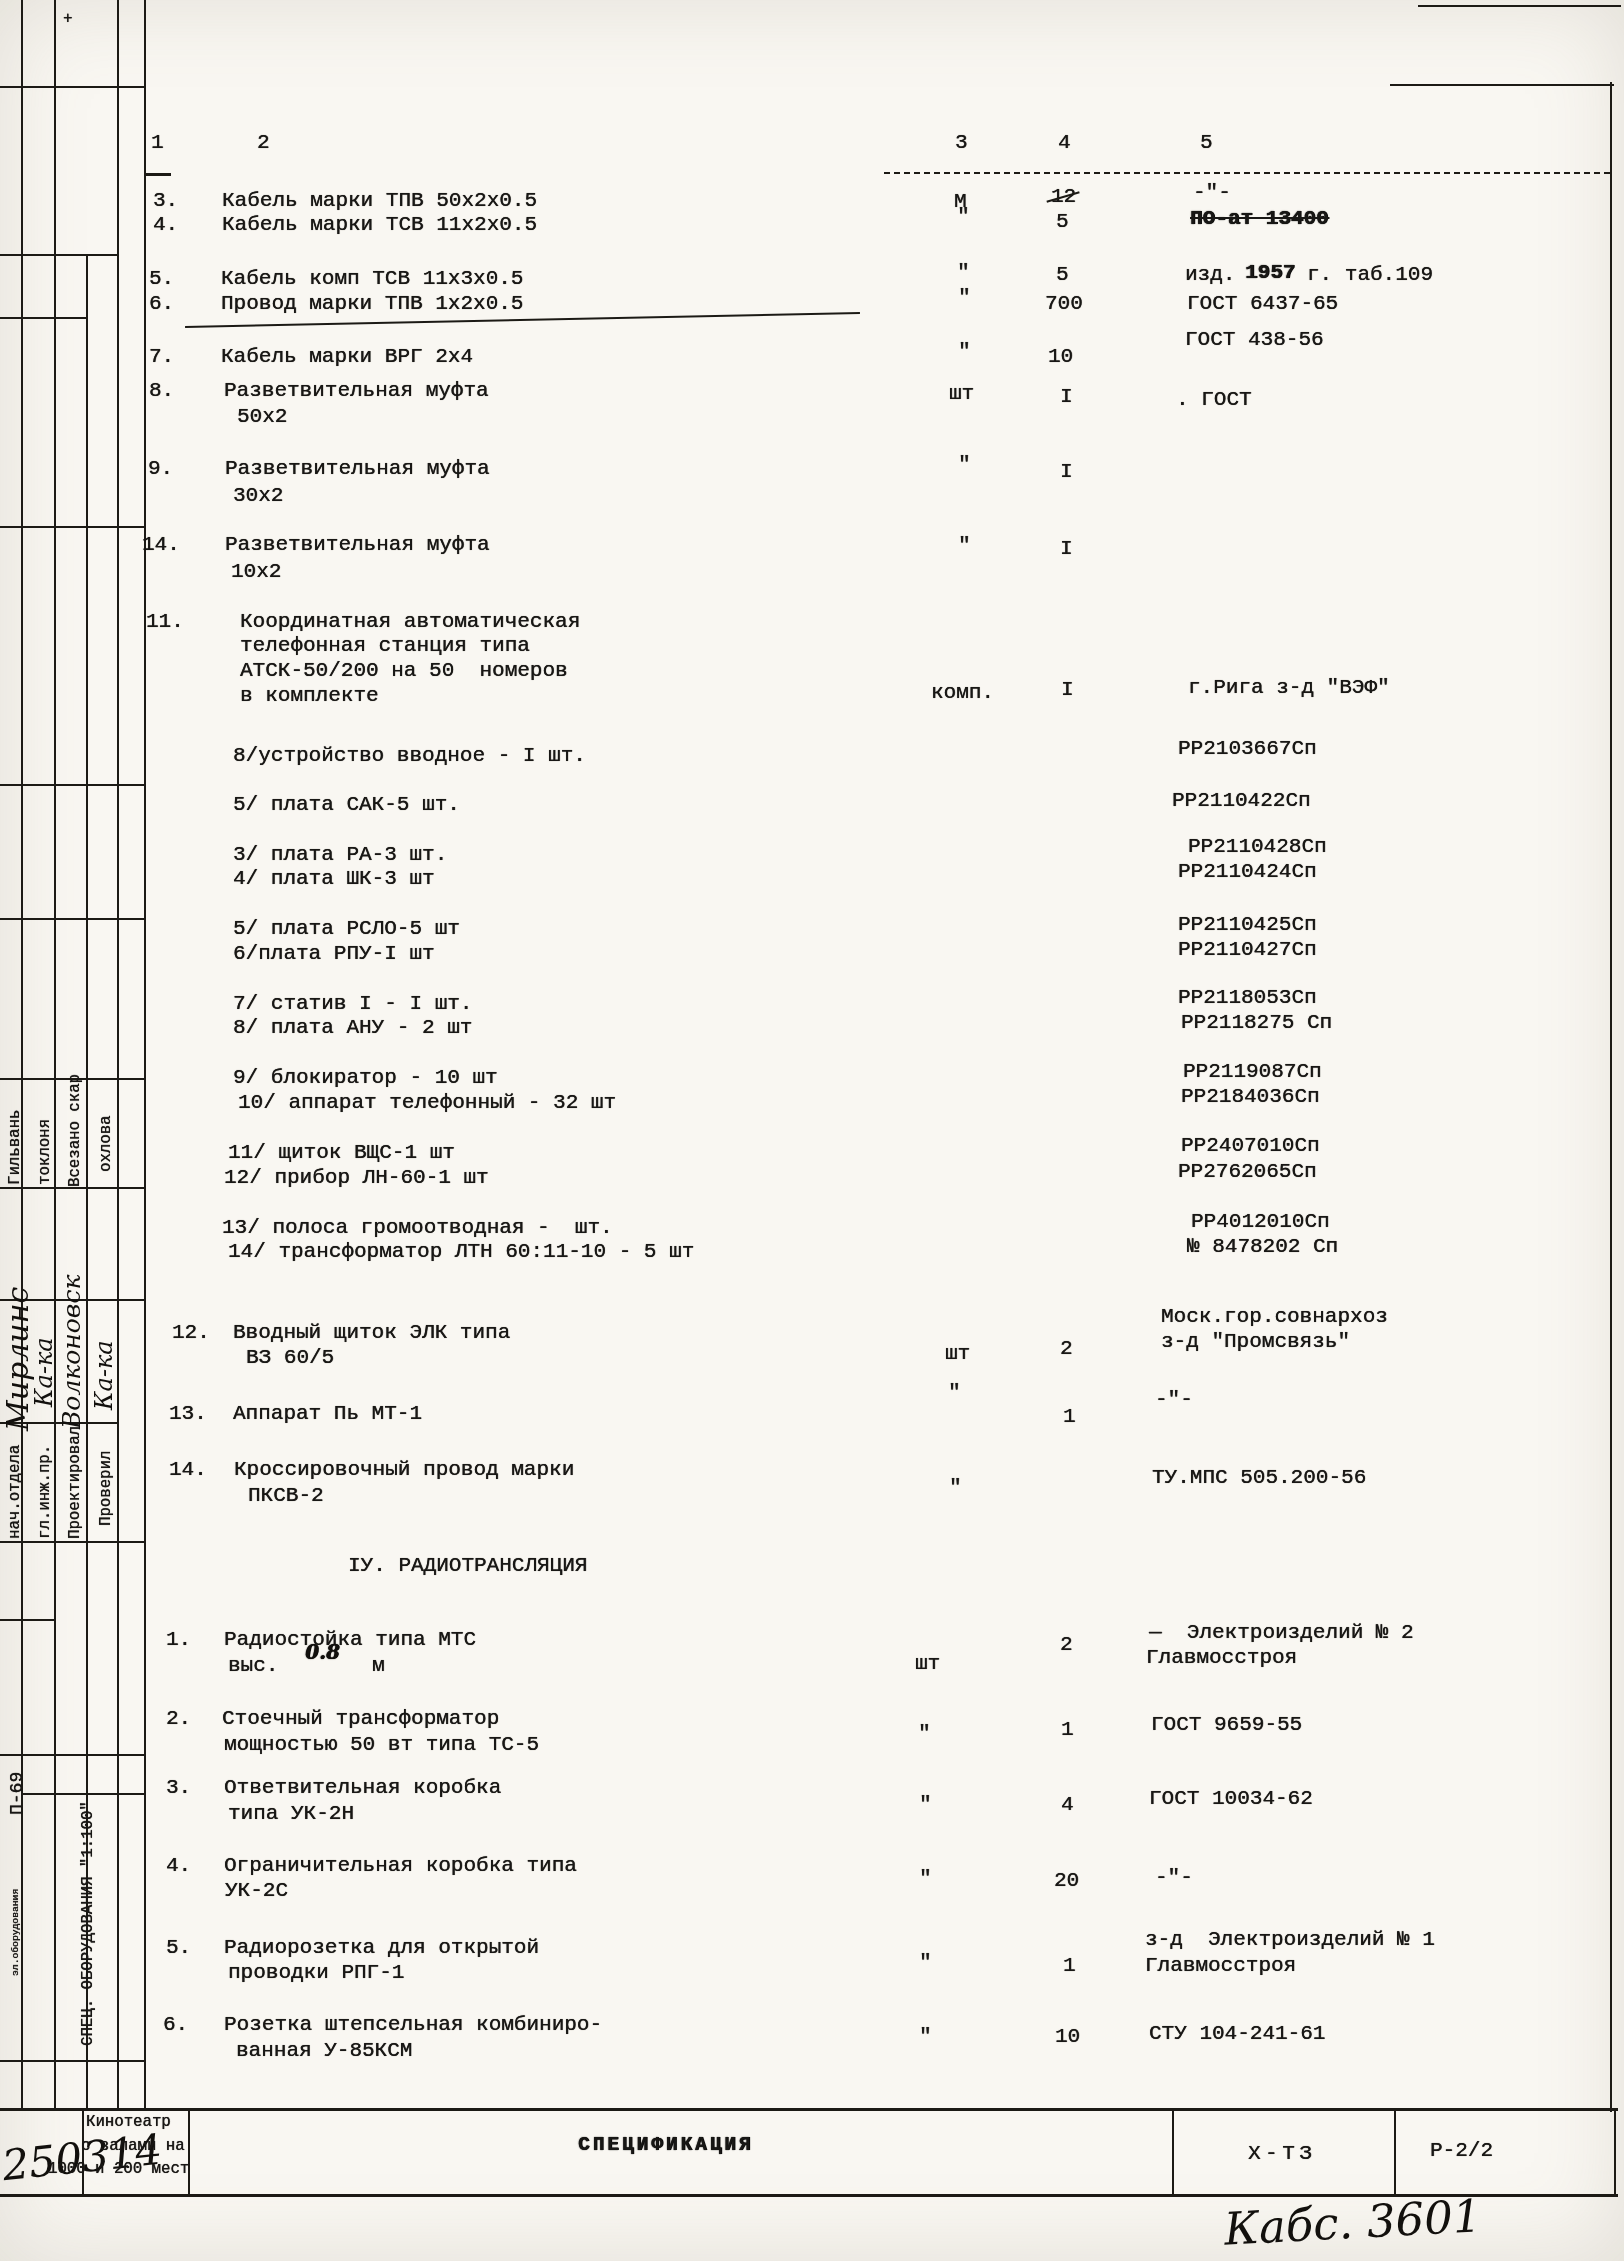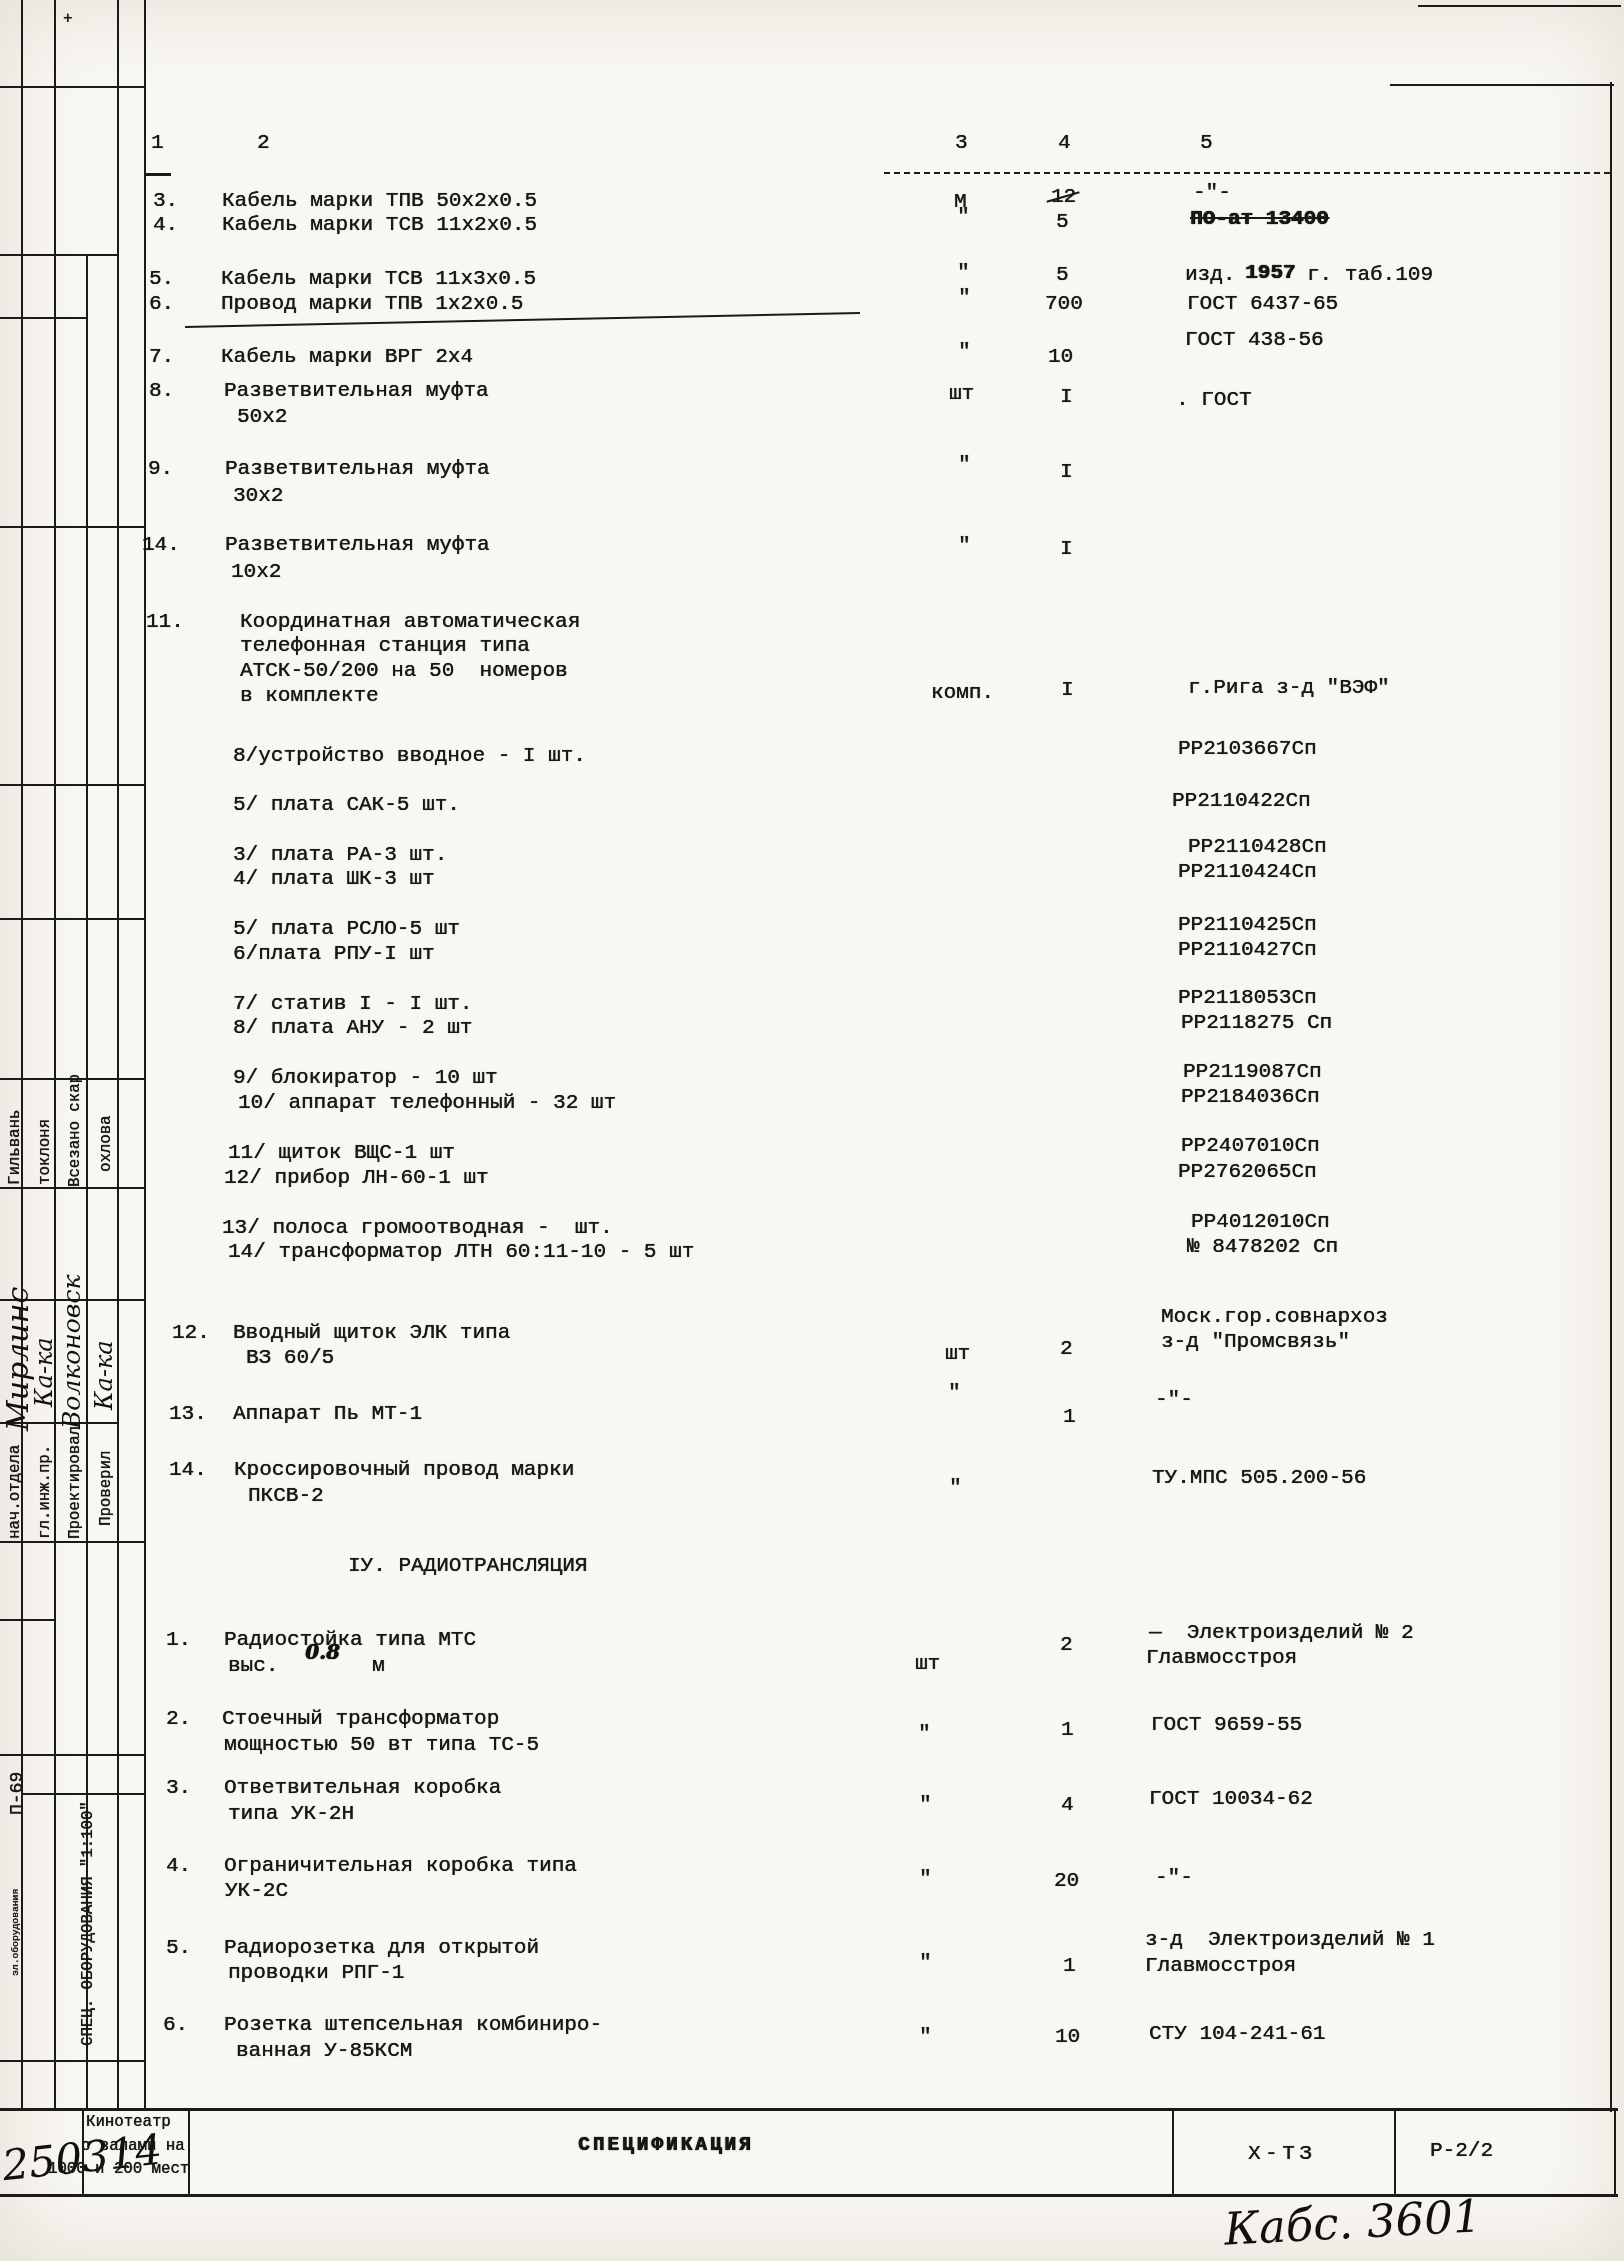--- a/index.html
+++ b/index.html
@@ -65,21 +65,21 @@
   <div class="hl" style="left:1046px;top:196px;width:34px;transform:rotate(-16deg)"></div>
   <span class="t" style="left:1193px;top:181px">-"-</span>
 
   <span class="t" style="left:153px;top:213px">4.</span>
   <span class="t" style="left:222px;top:213px">Кабель марки ТСВ 11х2х0.5</span>
   <span class="t" style="left:957px;top:205px">"</span>
   <span class="t" style="left:1056px;top:210px">5</span>
   <span class="t b strike" style="left:1190px;top:207px">ПО-ат 13400</span>
 
   <span class="t" style="left:149px;top:267px">5.</span>
-  <span class="t" style="left:221px;top:267px">Кабель марки ТСВ 11х3х0.5</span>
+  <span class="t" style="left:221px;top:267px">Кабель комп ТСВ 11х3х0.5</span>
   <span class="t" style="left:957px;top:261px">"</span>
   <span class="t" style="left:1056px;top:263px">5</span>
   <span class="t" style="left:1185px;top:263px">изд.</span>
   <span class="t b" style="left:1245px;top:261px">1957</span>
   <span class="t" style="left:1307px;top:263px">г. таб.109</span>
 
   <span class="t" style="left:149px;top:292px">6.</span>
   <span class="t" style="left:221px;top:292px">Провод марки ТПВ 1х2х0.5</span>
   <div class="hl" style="left:185px;top:319px;width:675px;transform:rotate(-1.2deg)"></div>
   <span class="t" style="left:958px;top:286px">"</span>

